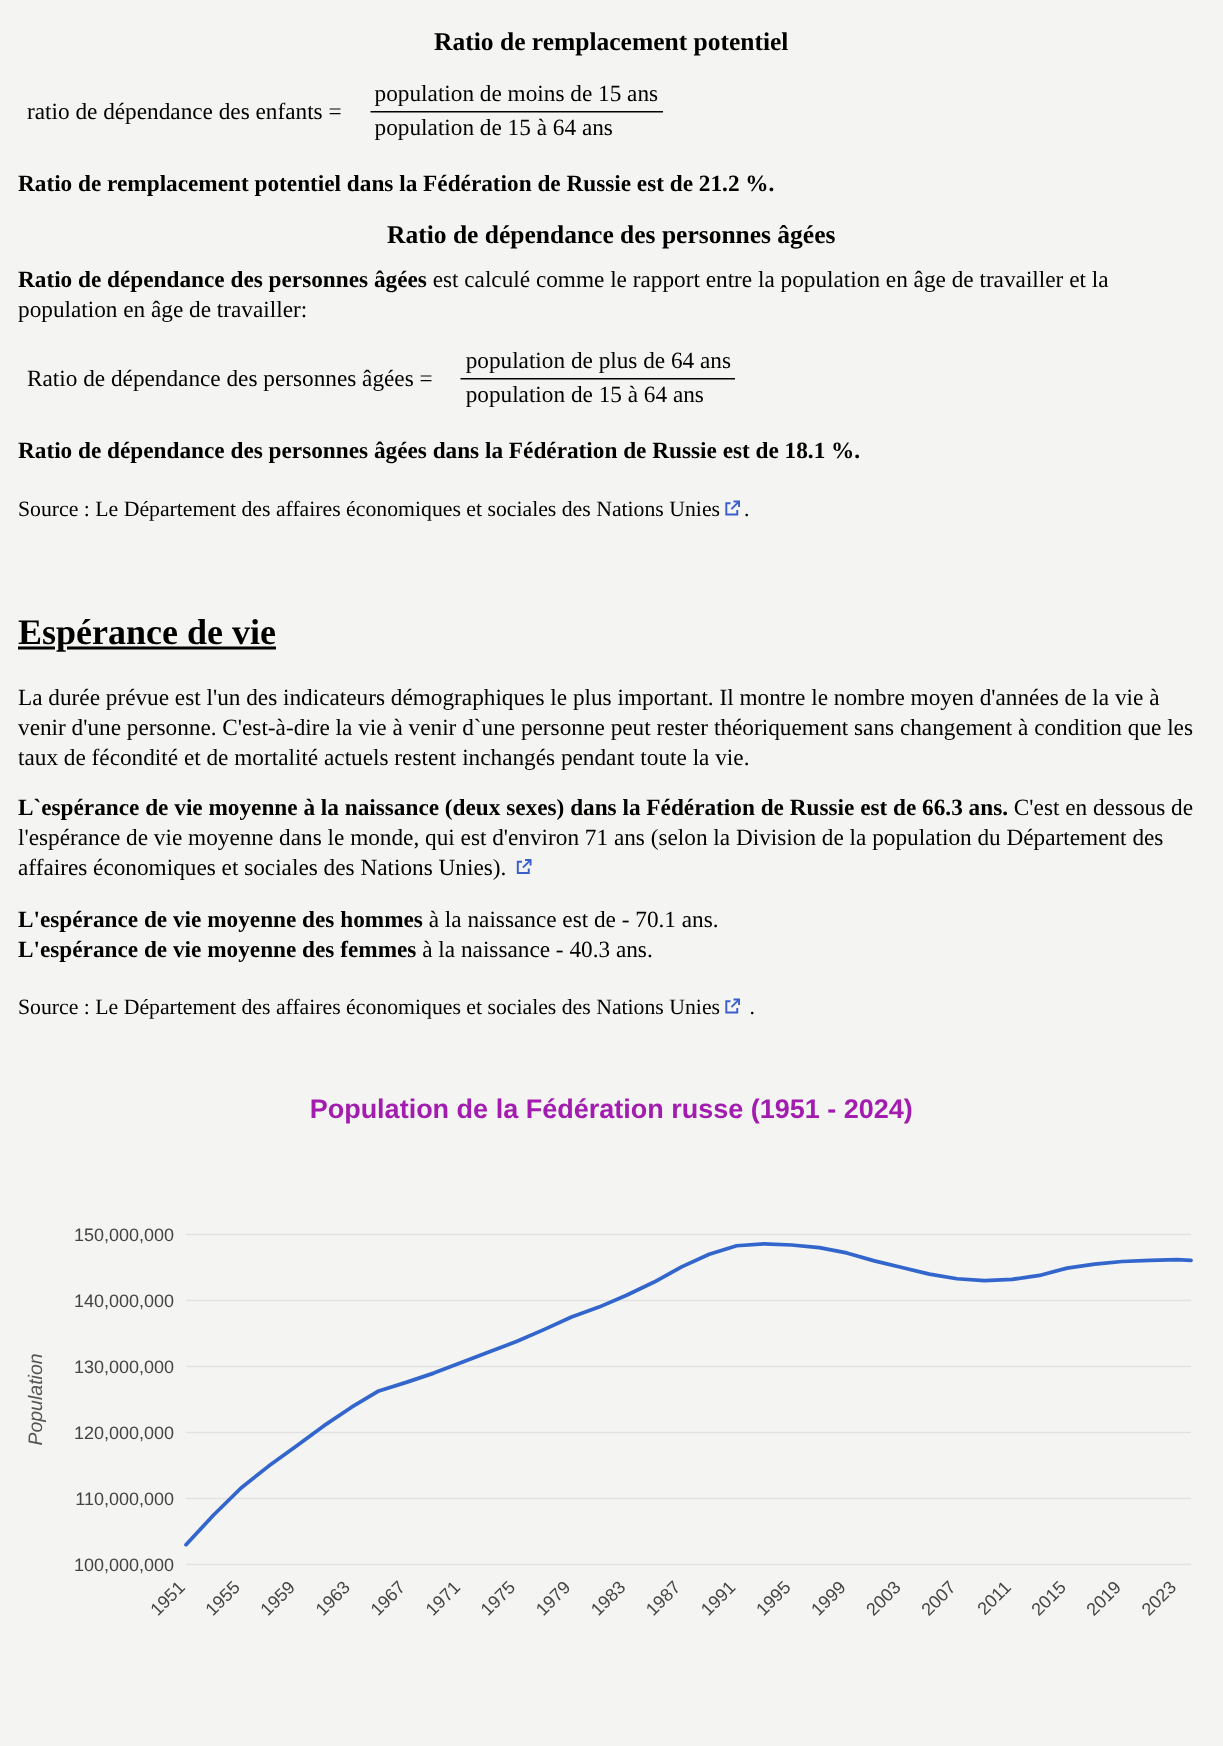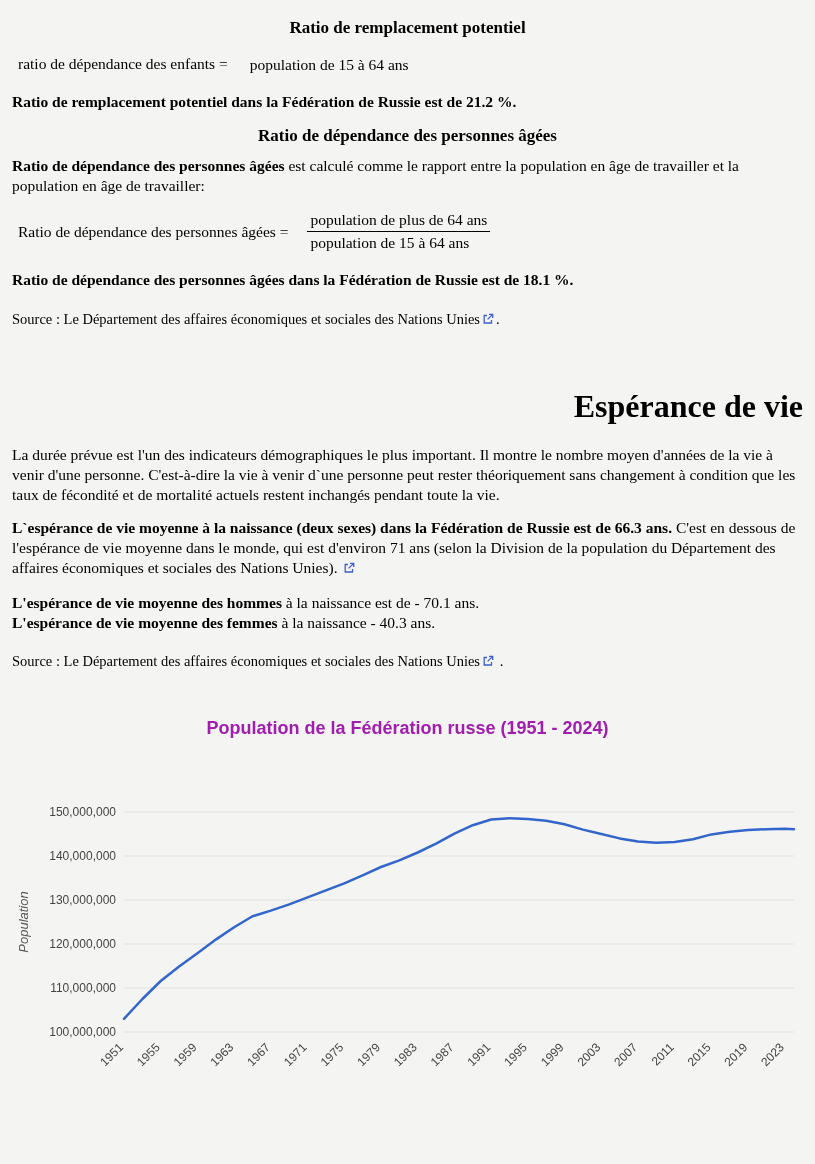--- a/index.html
+++ b/index.html
@@ -31,24 +31,25 @@
   .formula-label { margin-right: 7px; white-space: nowrap; }
   .fraction {
     display: inline-flex;
     flex-direction: column;
     text-align: left;
   }
   .numerator { border-bottom: 1px solid #000; padding: 0 3px 2px 3px; }
   .denominator { padding: 2px 3px 0 3px; }
   .source { font-size: 14.5px; margin: 20px 0 14px 0; }
   .big-heading {
-    font-size: 32px;
+    font-size: 24px;
     font-weight: bold;
-    text-align: right;
+    text-align: left;
     margin: 58px 0 20px 0;
+    text-decoration: underline;
   }
   .ext-link { display: inline-block; text-decoration: none; margin: 0 2px; vertical-align: -1px; cursor: pointer; }
   .chart-wrap { margin-top: 46px; }
   .chart-title {
     font-family: "Liberation Sans", sans-serif;
     font-weight: bold;
     font-size: 18px;
     color: #a21caf;
     text-align: center;
     margin: 0 0 18px 0;
@@ -59,20 +60,21 @@
 <body style="background: rgb(244, 244, 242);">
 
 <div class="page">
 
   <h2 class="section-heading">Ratio de remplacement potentiel</h2>
 
 
   <div class="formula">
     <span class="formula-label">ratio de dépendance des enfants =</span>
     <span class="fraction">
+      <span class="numerator">population de moins de 15 ans</span>
       <span class="denominator">population de 15 à 64 ans</span>
     </span>
   </div>
 
   <p class="bold">Ratio de remplacement potentiel dans la Fédération de Russie est de 21.2 %.</p>
 
   <h2 class="section-heading">Ratio de dépendance des personnes âgées</h2>
 
   <p><strong>Ratio de dépendance des personnes âgées</strong><span> est calculé comme le rapport entre la population en âge de travailler et la population en âge de travailler:</span></p>
 

